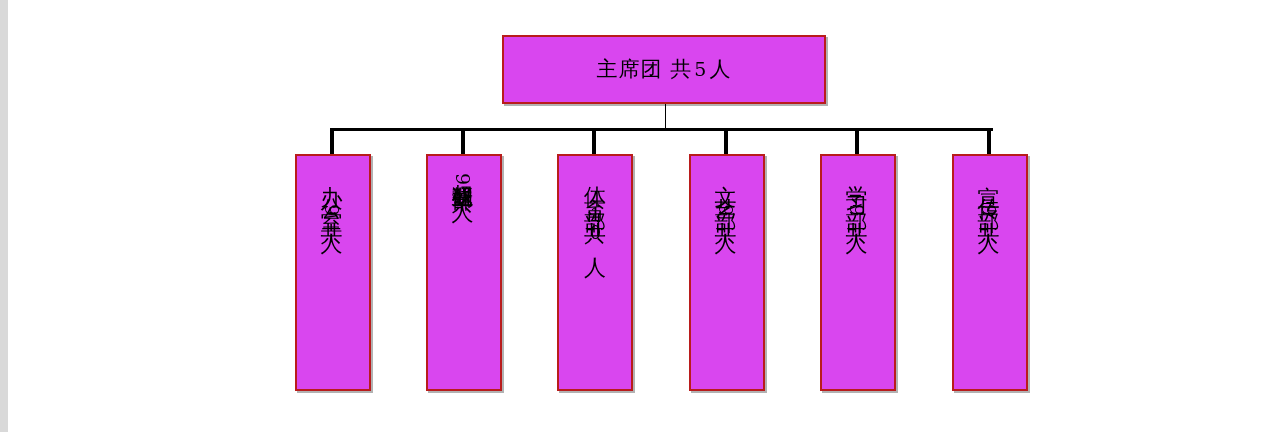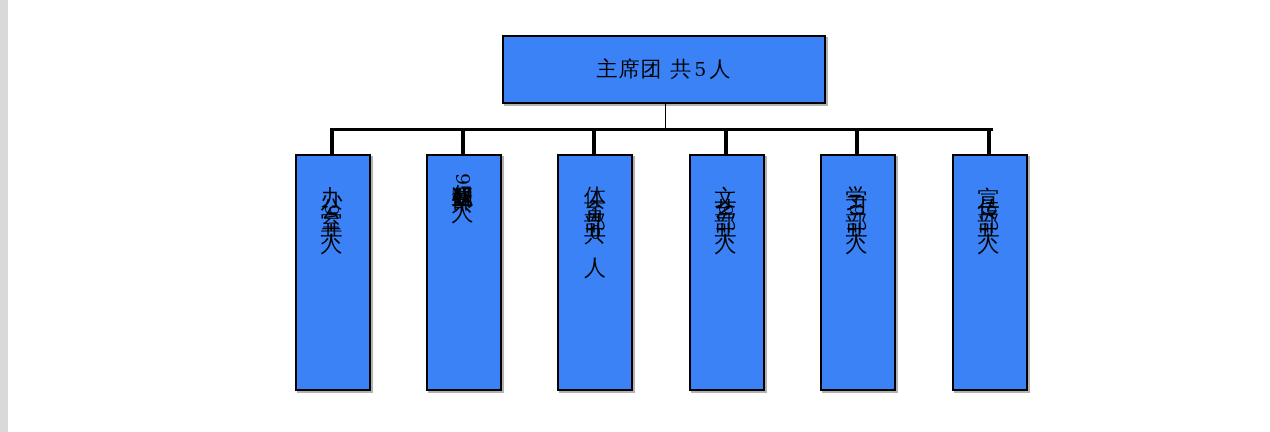--- a/index.html
+++ b/index.html
@@ -45,22 +45,22 @@
     height: 3px;
   }
   .conn-drop {           
     width: 4px;
   }
 
   
   .box {
     position: absolute;
     box-sizing: border-box;
-    background: #3b82f6;
-    border: 2px solid #000000;
+    background: #d946ef;
+    border: 2px solid #b91c1c;
     box-shadow: 2px 2px 0 rgba(0,0,0,0.30);
   }
 
   
   #root-box {
     display: flex;
     align-items: center;
     justify-content: center;
   }
   #root-label {

